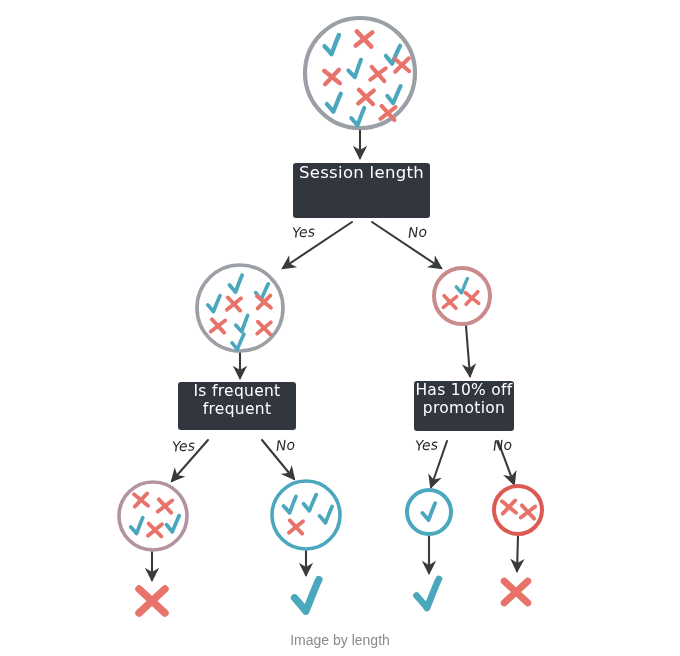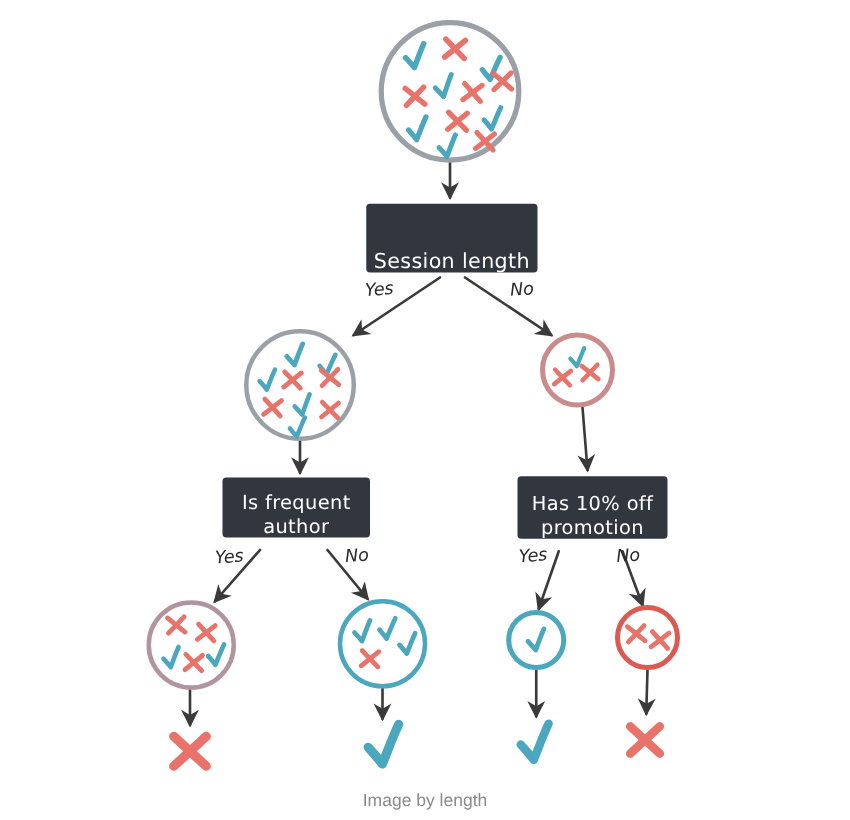--- a/index.html
+++ b/index.html
@@ -5,21 +5,21 @@
   html,body{margin:0;padding:0;}
   body{
     width:680px;height:656px;background:#ffffff;
     font-family:"DejaVu Sans", sans-serif;
     overflow:hidden;position:relative;
   }
   #stage{position:absolute;inset:0;}
   svg.layer{position:absolute;left:0;top:0;width:680px;height:656px;}
   .node-box{
     position:absolute;background:#31363F;border-radius:3px;
-    display:flex;align-items:flex-end;justify-content:center;
+    display:flex;align-items:flex-start;justify-content:center;
     color:#ffffff;text-align:center;line-height:1.18;
     font-family:"DejaVu Sans", sans-serif;
     letter-spacing:.3px;
   }
   .node-box .l1{display:block;}
   .node-box .l2{display:block;}
   .edge-label{
     position:absolute;color:#2a2a2a;
     font-family:"DejaVu Sans", sans-serif;
     font-size:14px;font-style:italic;
@@ -231,24 +231,24 @@
 
   <div id="boxes-host">
       <div class="node-box bx-1" style="left: 293px; top: 163px; width: 137px; height: 55px;">
         <div>
           <span class="l1">Session length</span>
         </div>
       </div>
       <div class="node-box bx-2" style="left: 178px; top: 382px; width: 118px; height: 48px;">
         <div>
           <span class="l1">Is frequent</span>
-          <span class="l2">author</span>
+          <span class="l2">frequent</span>
         </div>
       </div>
-      <div class="node-box bx-2" style="left: 414px; top: 381px; width: 120px; height: 50px;">
+      <div class="node-box bx-2" style="left: 414px; top: 381px; width: 100px; height: 50px;">
         <div>
           <span class="l1">Has 10% off</span>
           <span class="l2">promotion</span>
         </div>
       </div>
     </div>
   <div id="labels-host">
       <div class="edge-label" style="left: 292px; top: 224px;">Yes</div>
       <div class="edge-label" style="left: 408px; top: 224px;">No</div>
       <div class="edge-label" style="left: 172px; top: 438px;">Yes</div>

